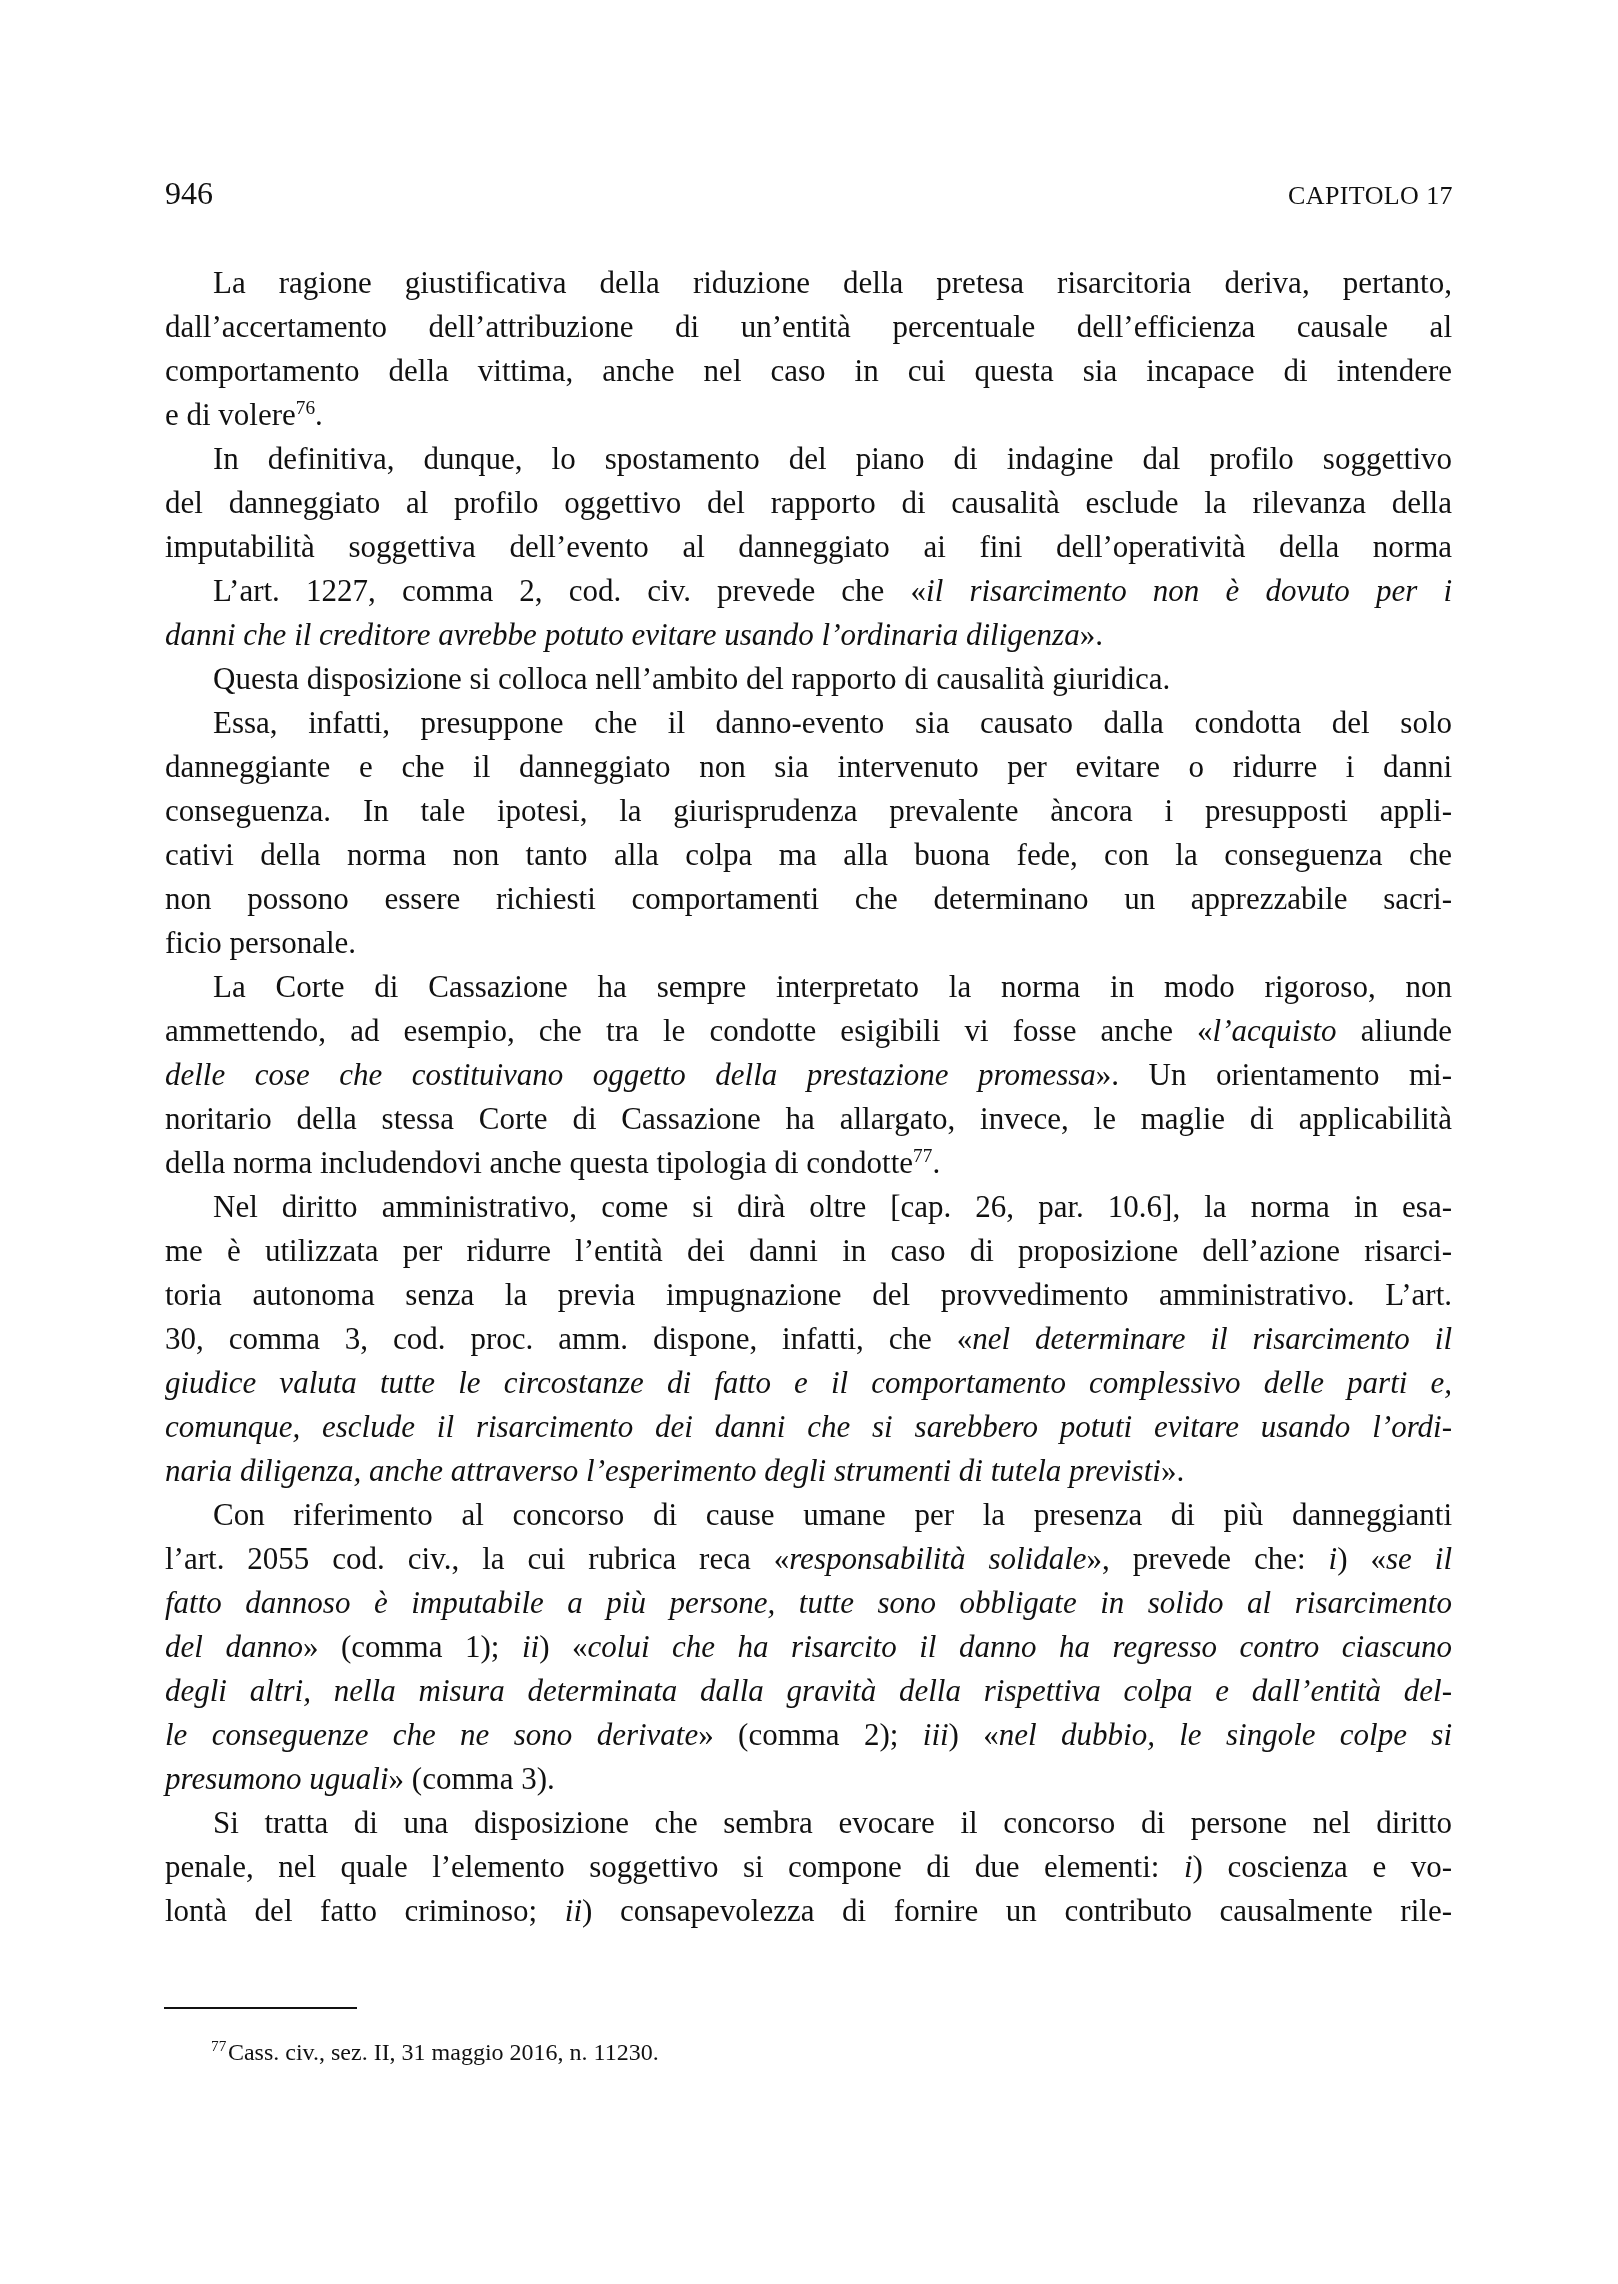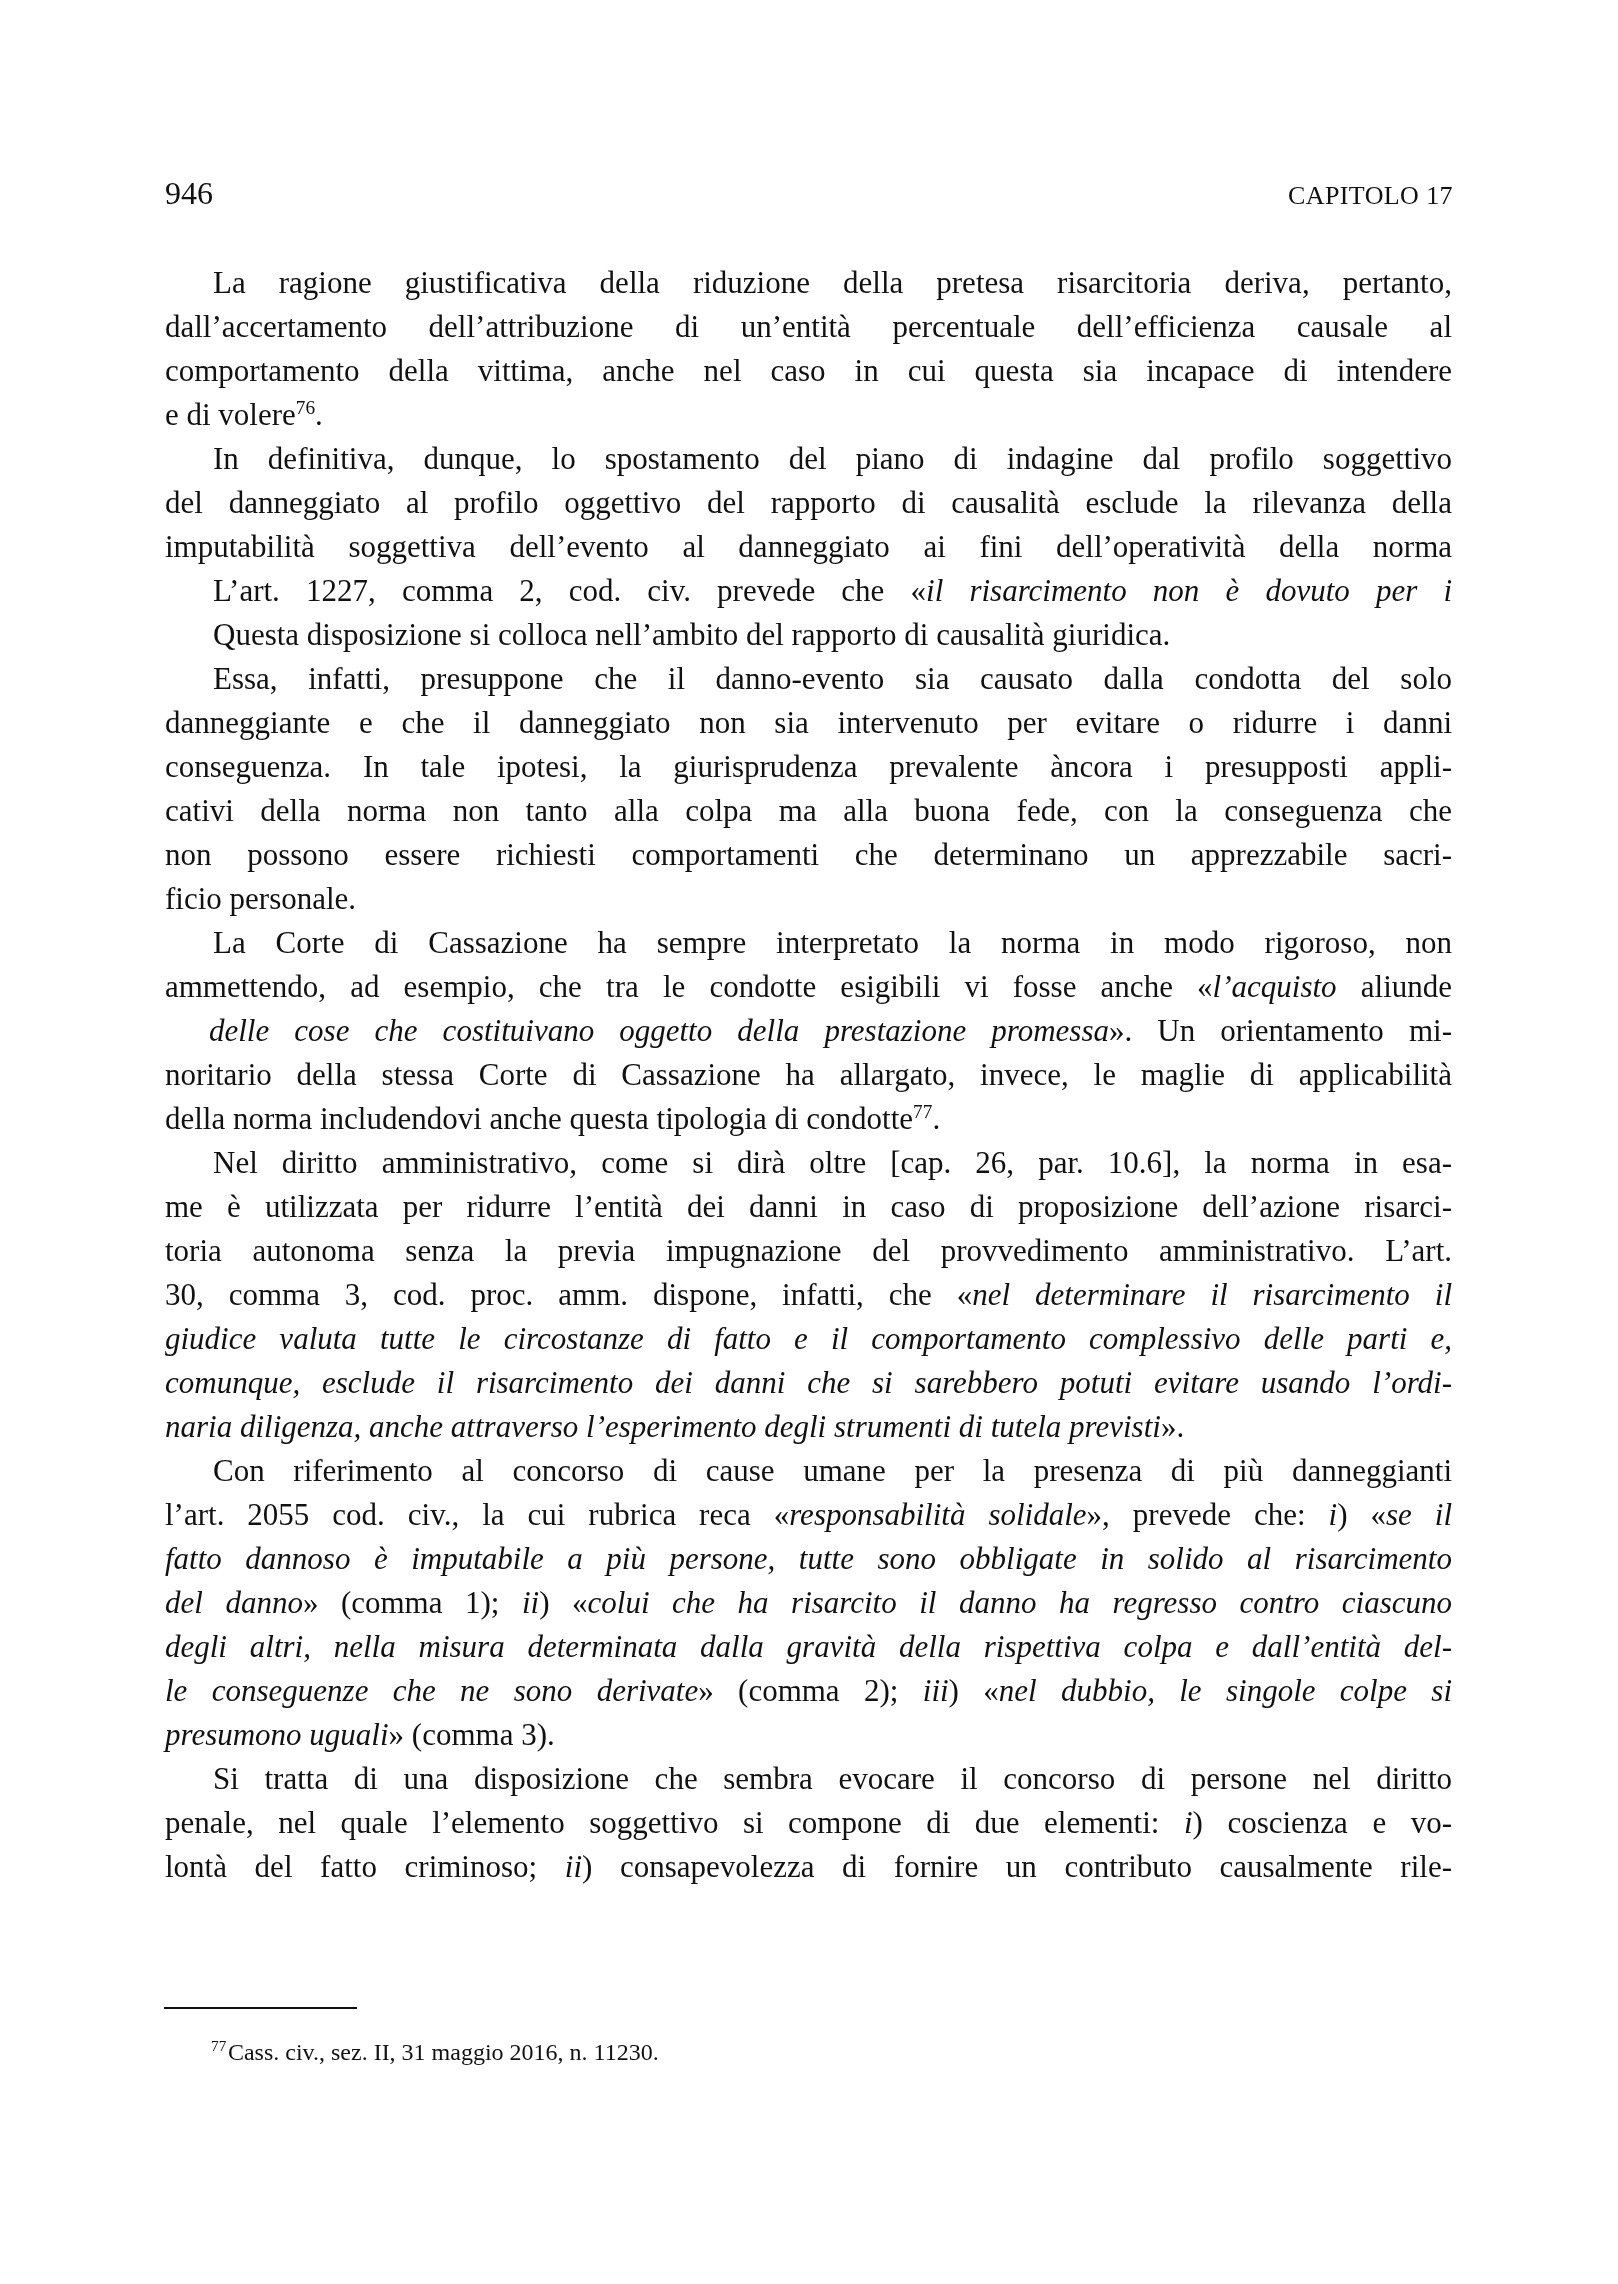--- a/index.html
+++ b/index.html
@@ -112,30 +112,31 @@
 
   <div class="body-text" id="body-text">
       <div class="line indent" style="word-spacing: 0px;"><span>La ragione giustificativa della riduzione della pretesa risarcitoria deriva, pertanto,</span></div>
       <div class="line" style="word-spacing: 0px;"><span>dall’accertamento dell’attribuzione di un’entità percentuale dell’efficienza causale al</span></div>
       <div class="line" style="word-spacing: 0px;"><span>comportamento della vittima, anche nel caso in cui questa sia incapace di intendere</span></div>
       <div class="line last"><span>e di volere</span><span class="seg-sup">76</span><span>.</span></div>
       <div class="line indent" style="word-spacing: 0px;"><span>In definitiva, dunque, lo spostamento del piano di indagine dal profilo soggettivo</span></div>
       <div class="line" style="word-spacing: 0px;"><span>del danneggiato al profilo oggettivo del rapporto di causalità esclude la rilevanza della</span></div>
       <div class="line" style="word-spacing: 0px;"><span>imputabilità soggettiva dell’evento al danneggiato ai fini dell’operatività della norma</span></div>
       <div class="line indent" style="word-spacing: 0px;"><span>L’art. 1227, comma 2, cod. civ. prevede che «</span><span class="seg-i">il risarcimento non è dovuto per i</span></div>
+      <div class="line last"><span class="seg-i">danni che il creditore avrebbe potuto evitare usando l’ordinaria diligenza</span><span>».</span></div>
       <div class="line indent last"><span>Questa disposizione si colloca nell’ambito del rapporto di causalità giuridica.</span></div>
       <div class="line indent" style="word-spacing: 0px;"><span>Essa, infatti, presuppone che il danno-evento sia causato dalla condotta del solo</span></div>
       <div class="line" style="word-spacing: 0px;"><span>danneggiante e che il danneggiato non sia intervenuto per evitare o ridurre i danni</span></div>
       <div class="line" style="word-spacing: 0px;"><span>conseguenza. In tale ipotesi, la giurisprudenza prevalente àncora i presupposti appli-</span></div>
       <div class="line" style="word-spacing: 0px;"><span>cativi della norma non tanto alla colpa ma alla buona fede, con la conseguenza che</span></div>
       <div class="line" style="word-spacing: 0px;"><span>non possono essere richiesti comportamenti che determinano un apprezzabile sacri-</span></div>
       <div class="line last"><span>ficio personale.</span></div>
       <div class="line indent" style="word-spacing: 0px;"><span>La Corte di Cassazione ha sempre interpretato la norma in modo rigoroso, non</span></div>
       <div class="line" style="word-spacing: 0px;"><span>ammettendo, ad esempio, che tra le condotte esigibili vi fosse anche «</span><span class="seg-i">l’acquisto</span><span> aliunde</span></div>
-      <div class="line" style="word-spacing: 0px; margin-left: 44px;"><span class="seg-i">delle cose che costituivano oggetto della prestazione promessa</span><span>». Un orientamento mi-</span></div>
+      <div class="line" style="word-spacing: 0px;"><span class="seg-i">delle cose che costituivano oggetto della prestazione promessa</span><span>». Un orientamento mi-</span></div>
       <div class="line" style="word-spacing: 0px;"><span>noritario della stessa Corte di Cassazione ha allargato, invece, le maglie di applicabilità</span></div>
       <div class="line last"><span>della norma includendovi anche questa tipologia di condotte</span><span class="seg-sup">77</span><span>.</span></div>
       <div class="line indent" style="word-spacing: 0px;"><span>Nel diritto amministrativo, come si dirà oltre [cap. 26, par. 10.6], la norma in esa-</span></div>
       <div class="line" style="word-spacing: 0px;"><span>me è utilizzata per ridurre l’entità dei danni in caso di proposizione dell’azione risarci-</span></div>
       <div class="line" style="word-spacing: 0px;"><span>toria autonoma senza la previa impugnazione del provvedimento amministrativo. L’art.</span></div>
       <div class="line" style="word-spacing: 0px;"><span>30, comma 3, cod. proc. amm. dispone, infatti, che «</span><span class="seg-i">nel determinare il risarcimento il</span></div>
       <div class="line" style="word-spacing: 0px;"><span class="seg-i">giudice valuta tutte le circostanze di fatto e il comportamento complessivo delle parti e,</span></div>
       <div class="line" style="word-spacing: 0px;"><span class="seg-i">comunque, esclude il risarcimento dei danni che si sarebbero potuti evitare usando l’ordi-</span></div>
       <div class="line last"><span class="seg-i">naria diligenza, anche attraverso l’esperimento degli strumenti di tutela previsti</span><span>».</span></div>
       <div class="line indent" style="word-spacing: 0px;"><span>Con riferimento al concorso di cause umane per la presenza di più danneggianti</span></div>

